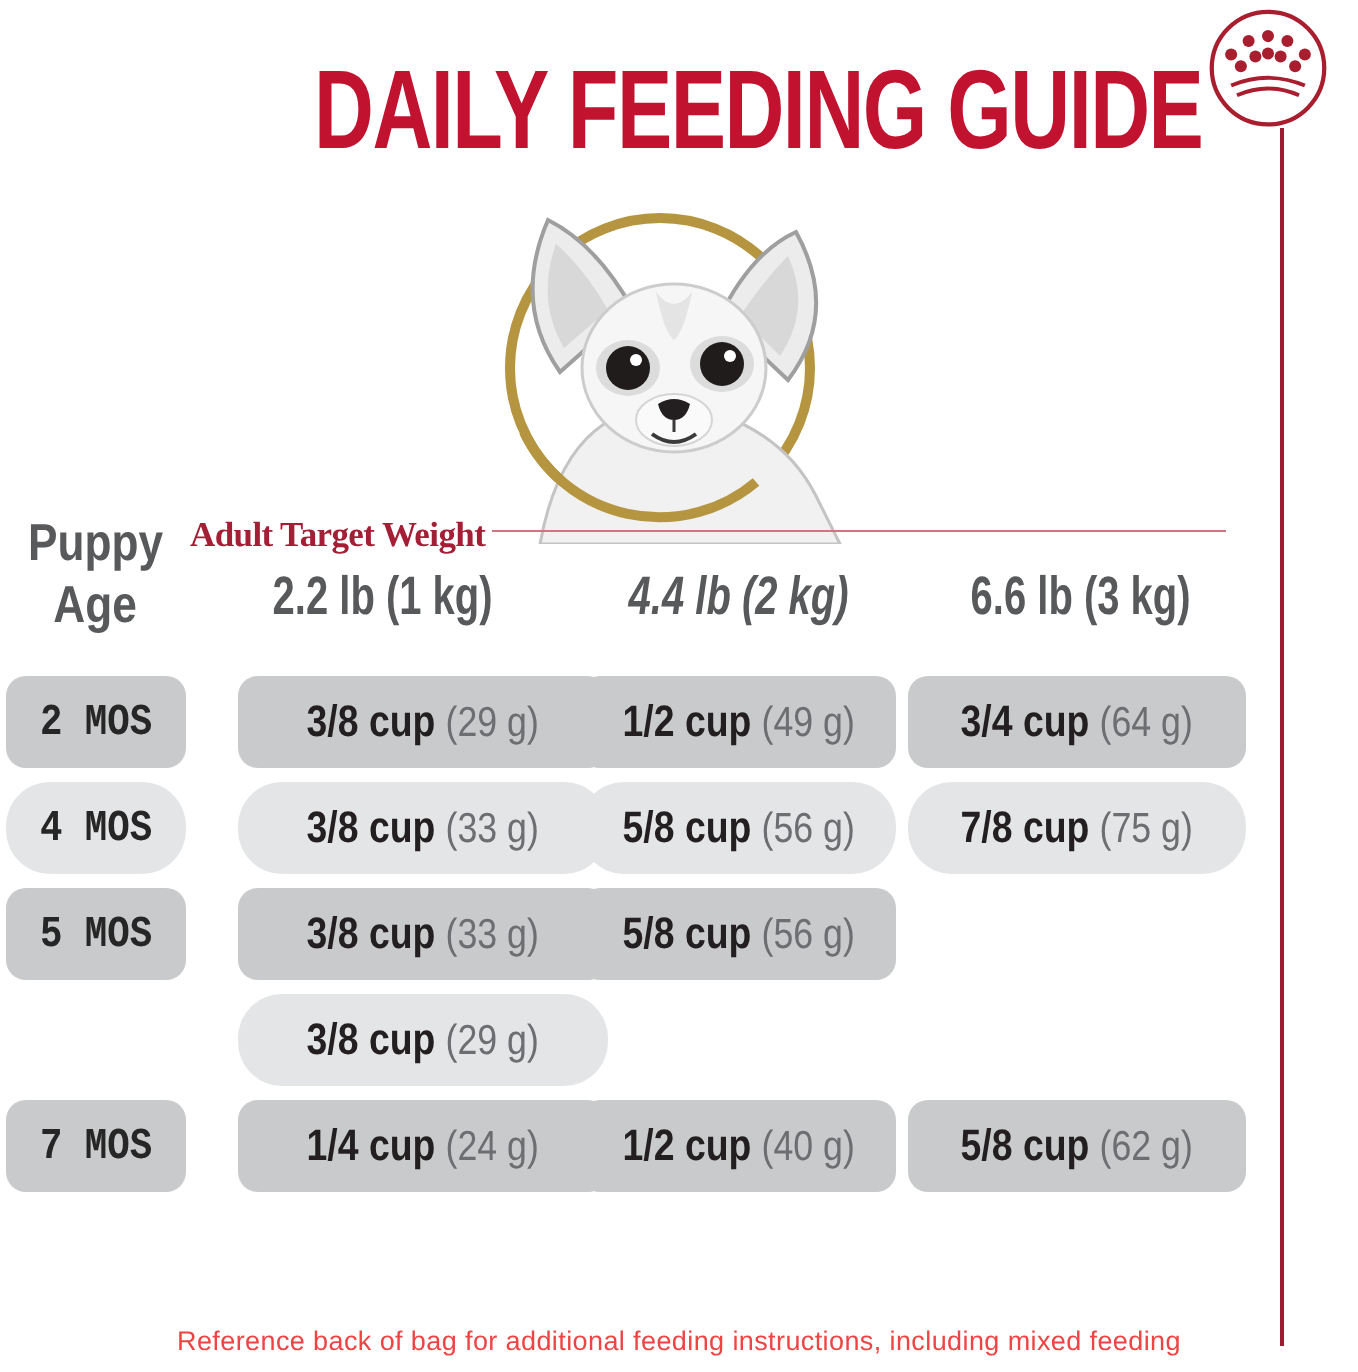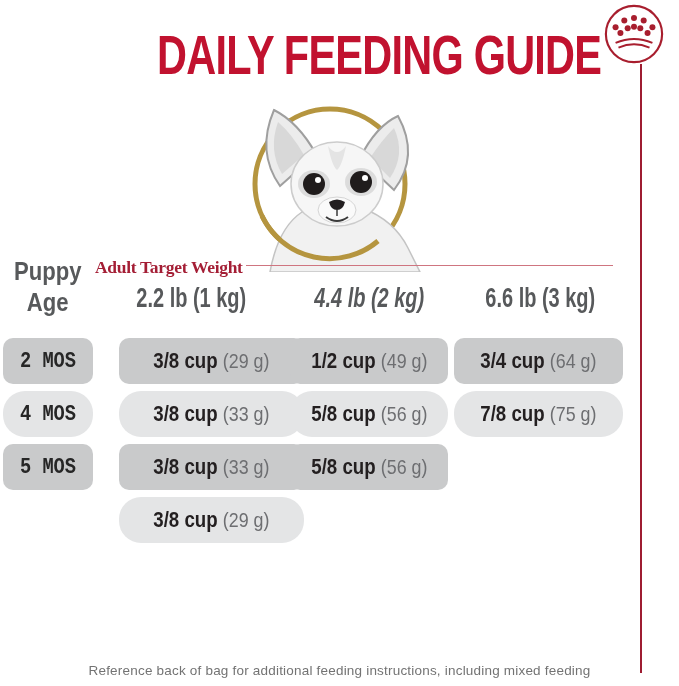--- a/index.html
+++ b/index.html
@@ -53,21 +53,21 @@
   .c0 { left:3px;   width:90px;font-family:Liberation Mono, monospace;  }
   .c1 { left:99px;  width:185px;margin-left:20px; }
   .c2 { left:290px; width:158px;align-items:center; }
   .c3 { left:454px; width:169px; }
   .age-txt { font-size:22px; font-weight:700; color:#262626; }
   .cup { font-size:22px; font-weight:700; color:#231f20; }
   .grams { font-size:21px; font-weight:400; color:#6d6e71; margin-left:6px; }
 
   .footer-note {
     position:absolute; top:663px; left:0; width:100%; text-align:center;
-    font-size:13.5px; color:#737373; letter-spacing:0.2px;
+    font-size:13.5px; color:#ef4444; letter-spacing:0.2px;
   }
 </style>
 </head>
 <body>
 
 <div class="page">
 
   <div class="title">
     <span class="cnd">DAILY FEEDING GUIDE</span>
   </div>
@@ -190,16 +190,33 @@
       </div>
   </div>
 
   <div class="t-row r4 light">
     <div class="cell c1">
         <span class="cnd85">
       <span class="cup">3/8 cup</span><span class="grams">(29 g)</span></span>
       </div>
   </div>
 
+  <div class="t-row r5 dark">
+    <div class="cell c0">
+      <span class="cnd85 age-txt">7 MOS</span>
+      </div>
+    <div class="cell c1">
+        <span class="cnd85">
+      <span class="cup">1/4 cup</span><span class="grams">(24 g)</span></span>
+      </div>
+    <div class="cell c2">
+        <span class="cnd85">
+      <span class="cup">1/2 cup</span><span class="grams">(40 g)</span></span>
+      </div>
+    <div class="cell c3">
+        <span class="cnd85">
+      <span class="cup">5/8 cup</span><span class="grams">(62 g)</span></span>
+      </div>
+  </div>
 
   <div class="footer-note">Reference back of bag for additional feeding instructions, including mixed feeding</div>
 
 </div>
 
 </body></html>

